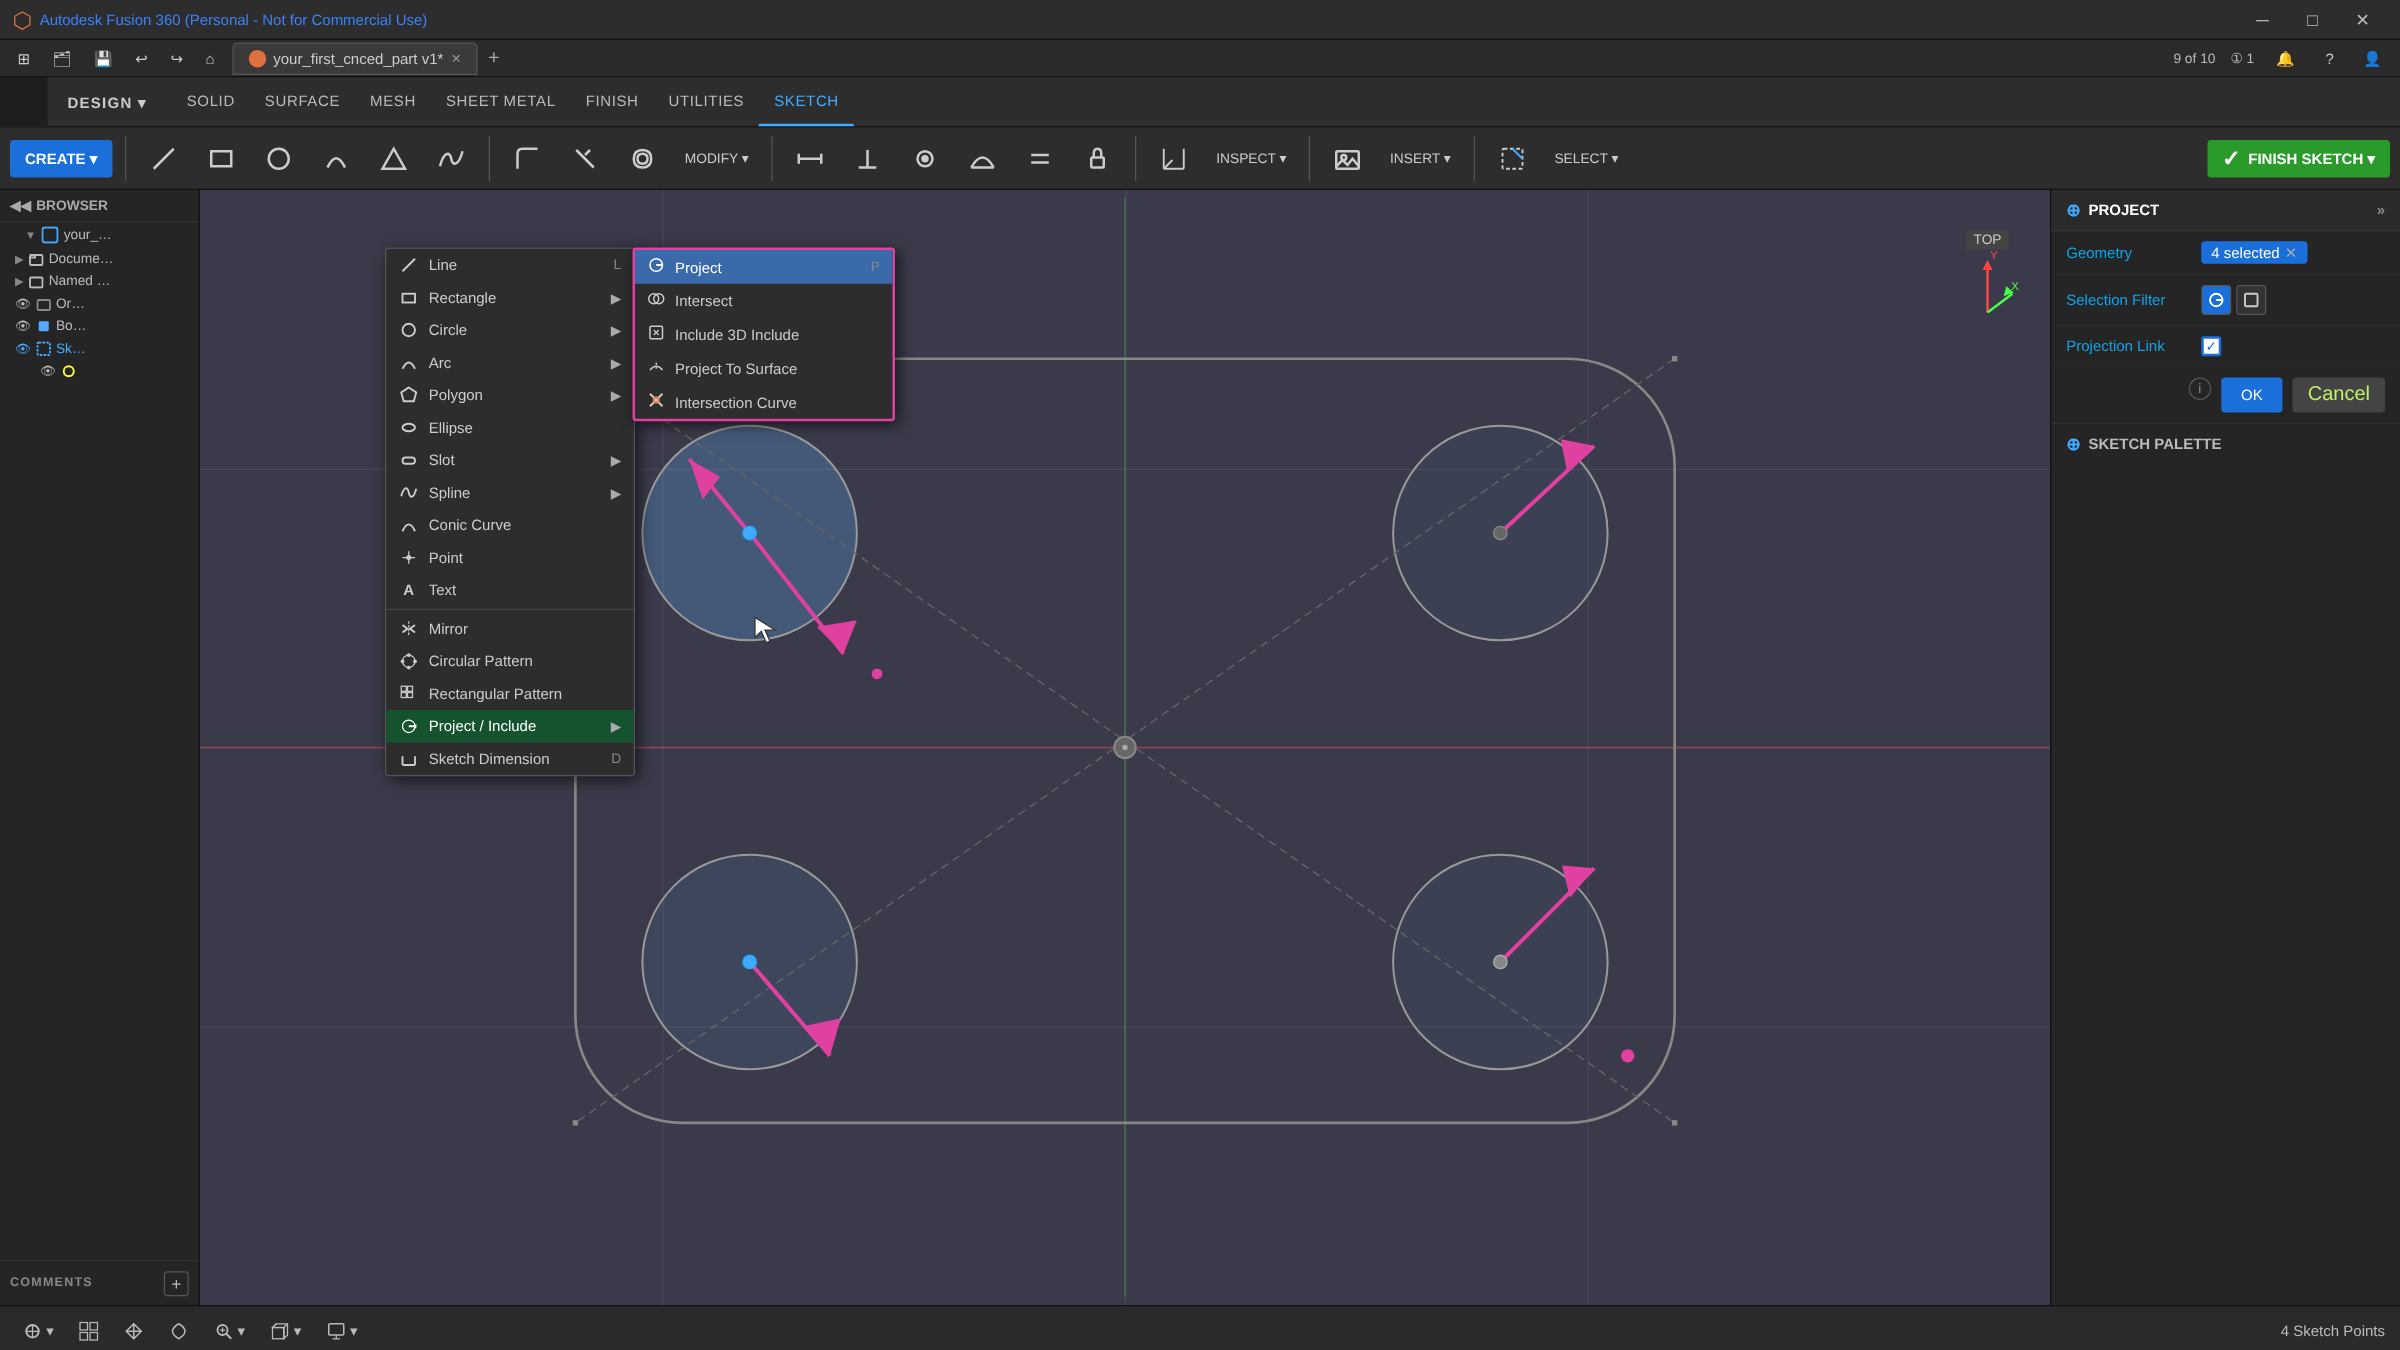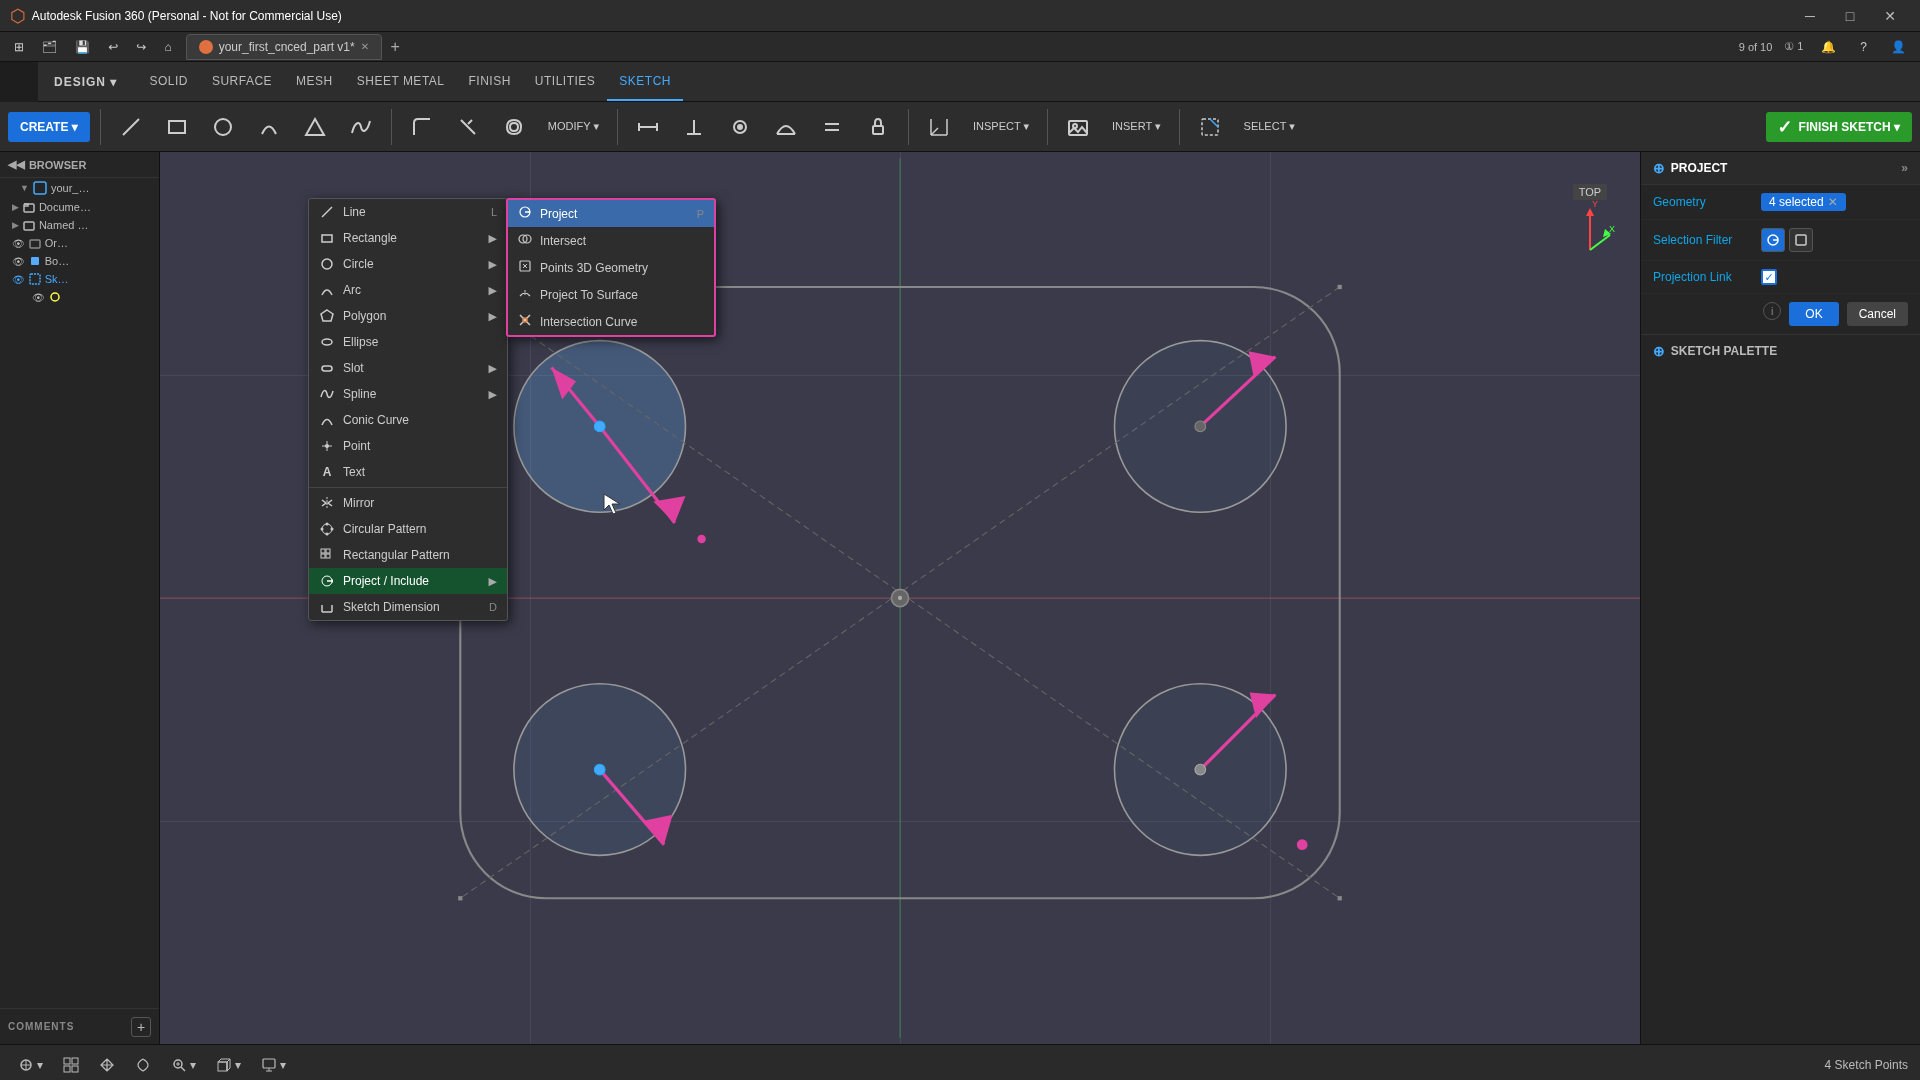--- a/index.html
+++ b/index.html
@@ -66,21 +66,21 @@
     .panel-row { display: flex; align-items: center; padding: 8px 12px; gap: 8px; border-bottom: 1px solid #2a2a2a; }
     .panel-label { font-size: 12px; color: #0ea5e9; min-width: 100px; }
     .panel-value { display: flex; align-items: center; gap: 4px; }
     .selected-badge { background: #1a6fdb; color: #fff; border-radius: 3px; padding: 2px 8px; font-size: 12px; display: flex; align-items: center; gap: 4px; }
     .selected-badge .close-x { cursor: pointer; color: #aaa; }
     .selection-filter-btn { width: 24px; height: 24px; border: 1px solid #555; border-radius: 3px; background: #1a6fdb; cursor: pointer; display: flex; align-items: center; justify-content: center; }
     .selection-filter-btn2 { width: 24px; height: 24px; border: 1px solid #555; border-radius: 3px; background: #333; cursor: pointer; display: flex; align-items: center; justify-content: center; }
     .checkbox-checked { width: 16px; height: 16px; border: 2px solid #1a6fdb; border-radius: 2px; background: #fff; display: flex; align-items: center; justify-content: center; color: #1a6fdb; font-size: 11px; }
     .panel-actions { padding: 8px 12px; display: flex; gap: 8px; justify-content: flex-end; }
     .btn-ok { background: #1a6fdb; border: none; color: #fff; padding: 5px 16px; border-radius: 3px; cursor: pointer; font-size: 12px; }
-    .btn-cancel { background: #444; border: none; color: #ffffff; padding: 5px 12px; border-radius: 3px; cursor: pointer; font-size: 12px; }
+    .btn-cancel { background: #444; border: none; color: #bef264; padding: 5px 12px; border-radius: 3px; cursor: pointer; font-size: 16px; }
     .info-icon { width: 18px; height: 18px; border-radius: 50%; border: 1px solid #555; color: #888; font-size: 11px; display: flex; align-items: center; justify-content: center; cursor: pointer; }
 
     
     #sketch-palette { padding: 8px 12px; }
     .sketch-palette-header { display: flex; align-items: center; gap: 6px; font-size: 12px; font-weight: 700; color: #bbb; cursor: pointer; }
 
     
     #create-menu { position: absolute; top: 46px; left: 148px; width: 200px; background: #2d2d2d; border: 1px solid #555; border-radius: 3px; z-index: 200; box-shadow: 3px 3px 12px rgba(0,0,0,0.6); }
     .menu-item { display: flex; align-items: center; padding: 5px 10px; font-size: 12px; color: #ccc; cursor: pointer; gap: 8px; white-space: nowrap; }
     .menu-item.highlighted { background: #14532d; color: #fff; align-items: center; }
@@ -101,21 +101,21 @@
     .bottom-right { margin-left: auto; color: #bbb; font-size: 12px; }
 
     
     #axis-indicator { position: absolute; top: 32px; right: 20px; width: 60px; height: 80px; display: flex; flex-direction: column; align-items: center; }
   </style>
 </head>
 <body>
 
 <div id="titlebar">
   <span style="color:#e07040; font-size:18px; margin-right:6px;">⬡</span>
-  <span style="font-size:12px; color:#ffffff; flex:1;">Autodesk Fusion 360 (Personal - Not for Commercial Use)</span>
+  <span style="font-size:12px; color:#3b82f6; flex:1;">Autodesk Fusion 360 (Personal - Not for Commercial Use)</span>
   <div style="display:flex; gap:0;">
     <button class="win-btn">─</button>
     <button class="win-btn">□</button>
     <button class="win-btn close">✕</button>
   </div>
 </div>
 
 <div id="tab-row">
   <div style="display:flex; align-items:center; gap:6px; margin-right:8px;">
     <button class="toolbar-btn">⊞</button>
@@ -588,21 +588,21 @@
               <circle cx="9" cy="7" r="4" fill="none" stroke="#ccc" stroke-width="1.2"></circle>
             </svg></span>
         <span>Intersect</span>
       </div>
       <div class="submenu-item">
         <span class="item-icon"><svg width="14" height="14" viewBox="0 0 14 14">
               <rect x="2" y="2" width="10" height="10" rx="1" fill="none" stroke="#ccc" stroke-width="1.2"></rect>
               <line x1="5" y1="5" x2="9" y2="9" stroke="#ccc" stroke-width="1"></line>
               <line x1="9" y1="5" x2="5" y2="9" stroke="#ccc" stroke-width="1"></line>
             </svg></span>
-        <span>Points 3D Geometry</span>
+        <span>Include 3D Include</span>
       </div>
       <div class="submenu-item">
         <span class="item-icon"><svg width="14" height="14" viewBox="0 0 14 14">
               <path d="M2 10 Q7 4 12 10" fill="none" stroke="#ccc" stroke-width="1.2"></path>
               <line x1="7" y1="4" x2="7" y2="10" stroke="#ccc" stroke-width="1" stroke-dasharray="2 1"></line>
             </svg></span>
         <span>Project To Surface</span>
       </div>
       <div class="submenu-item">
         <span class="item-icon"><svg width="14" height="14" viewBox="0 0 14 14">

